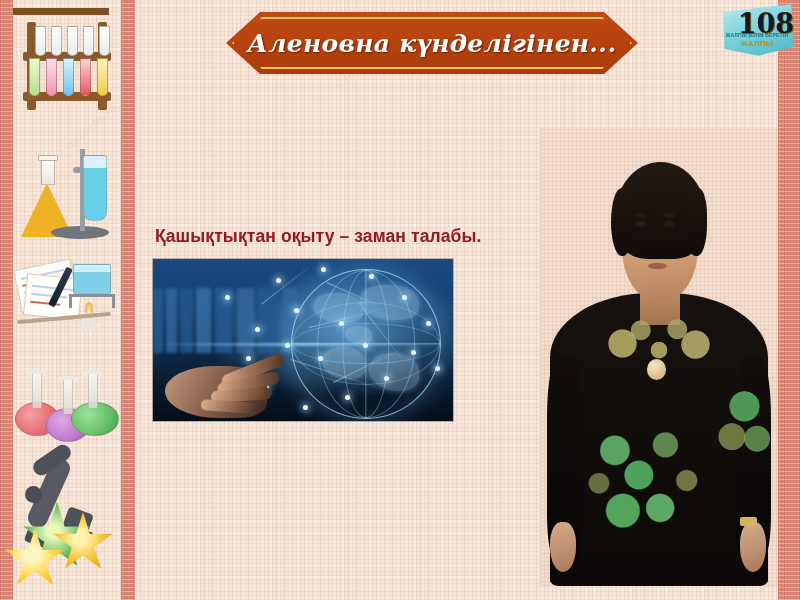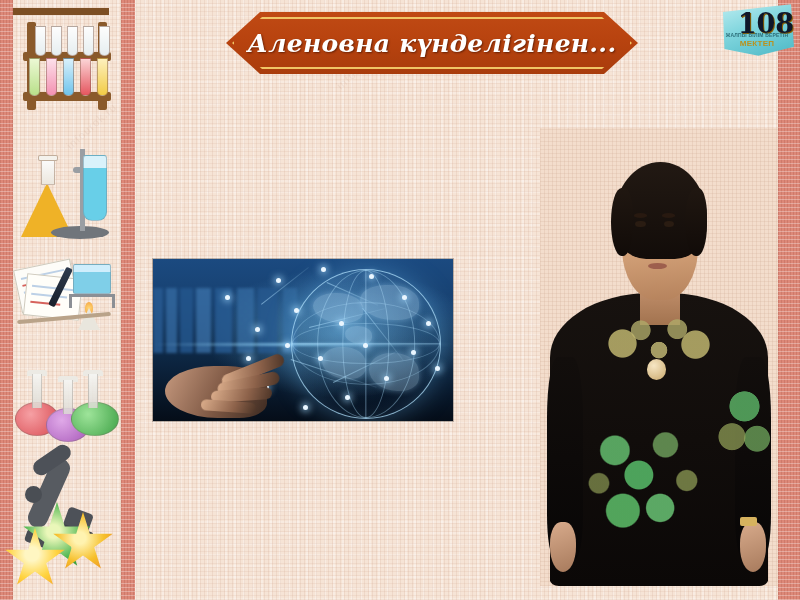--- a/index.html
+++ b/index.html
@@ -522,23 +522,24 @@
   </div>
 
   <div id="title-banner">
     <span class="txt">Аленовна күнделігінен...</span>
   </div>
 
   <div id="logo-108">
     <div class="flag"></div>
     <div class="num">108</div>
     <div class="sub1">ЖАЛПЫ БІЛІМ БЕРЕТІН</div>
-    <div class="sub2">МЕКТЕП</div>
+    <div class="sub2">ЖАЛПЫ</div>
   </div>
 
+  <div id="subtitle">Қашықтықтан оқыту – заман талабы.</div>
 
   <div id="tech-image">
     <div class="skyline"></div>
     <div class="horizon"></div>
 
     <div class="globe">
       <div class="merid m1"></div>
       <div class="merid m2"></div>
       <div class="par p1"></div>
       <div class="par p2"></div>

